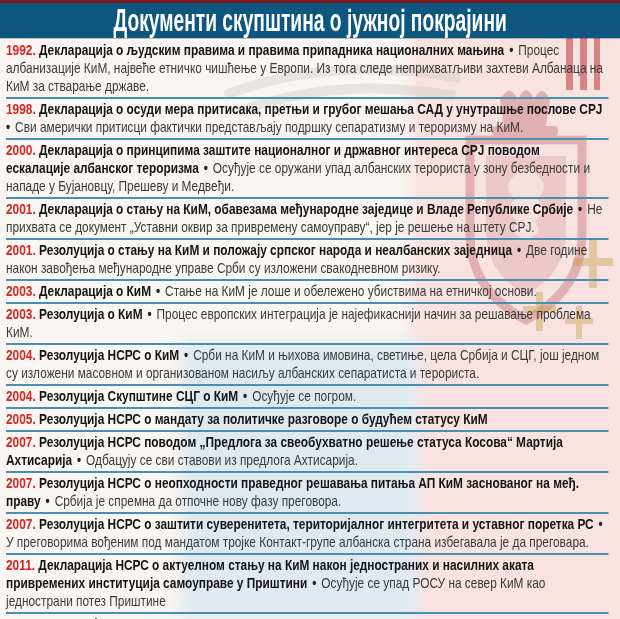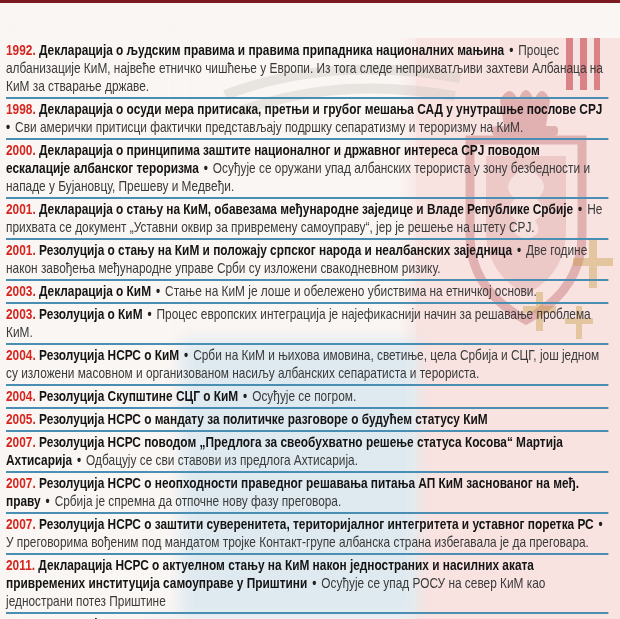--- a/index.html
+++ b/index.html
@@ -73,20 +73,23 @@
 
     <g fill="#c49a3f" opacity="0.4">
       <path d="M589 240 h8 v18 h16 v8 h-16 v22 h-8 v-22 h-16 v-8 h16 z"></path>
       <path d="M536 292 h7 v14 h13 v7 h-13 v18 h-7 v-18 h-13 v-7 h13 z"></path>
       <path d="M576 306 h6 v12 h11 v6 h-11 v15 h-6 v-15 h-11 v-6 h11 z"></path>
     </g>
   </svg>
 
   <div class="top-strip"></div>
 
+  <div class="header-bar">
+    <div class="header-title">Документи скупштина о јужној покрајини</div>
+  </div>
 
   <div class="list" id="list">
   <div class="entry"><span class="year">1992.</span> <span class="title">Декларација о људским правима и правима припадника националних мањина</span><span class="bullet"> • </span><span class="desc">Процес албанизације КиМ, највеће етничко чишћење у Европи. Из тога следе неприхватљиви захтеви Албанаца на КиМ за стварање државе.</span></div>
 
   <div class="entry"><span class="year">1998.</span> <span class="title">Декларација о осуди мера притисака, претњи и грубог мешања САД у унутрашње послове СРЈ</span><span class="bullet"> • </span><span class="desc">Сви амерички притисци фактички представљају подршку сепаратизму и тероризму на КиМ.</span></div>
 
   <div class="entry"><span class="year">2000.</span> <span class="title">Декларација о принципима заштите националног и државног интереса СРЈ поводом ескалације албанског тероризма</span><span class="bullet"> • </span><span class="desc">Осуђује се оружани упад албанских терориста у зону безбедности и нападе у Бујановцу, Прешеву и Медвеђи.</span></div>
 
   <div class="entry"><span class="year">2001.</span> <span class="title">Декларација о стању на КиМ, обавезама међународне заједице и Владе Републике Србије</span><span class="bullet"> • </span><span class="desc">Не прихвата се документ „Уставни оквир за привремену самоуправу“, јер је решење на штету СРЈ.</span></div>
 

